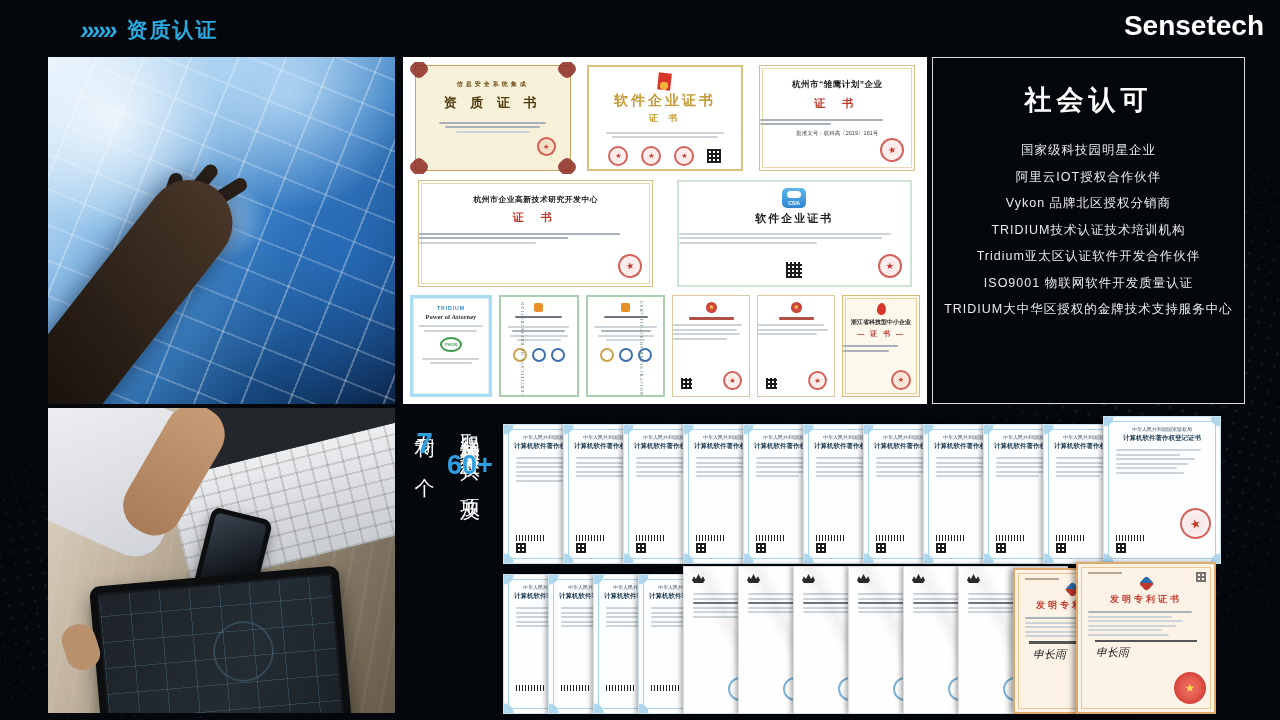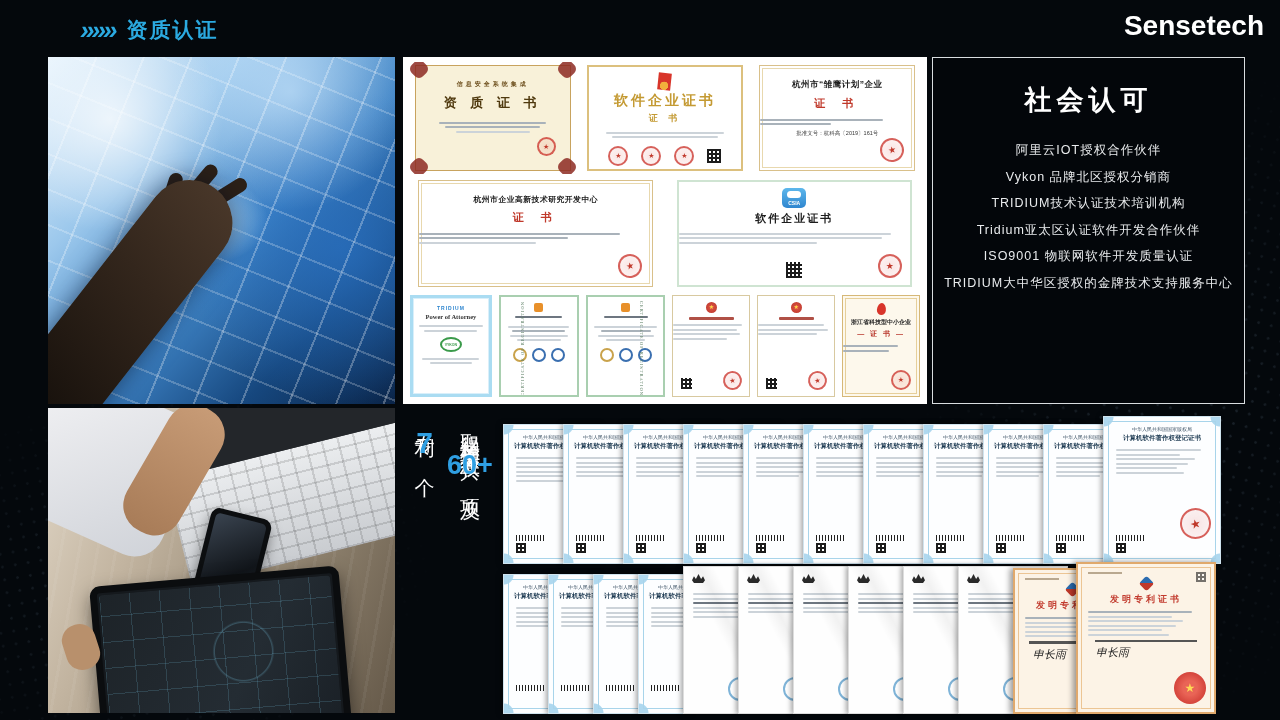--- a/index.html
+++ b/index.html
@@ -421,20 +421,21 @@
         <div class="ln" style="width:60%;margin-left:0;"></div>
       </div>
       <div class="seal sme-seal">★</div>
     </div>
   </div>
 </div>
 
 <div class="social-panel">
   <div class="social-title">社会认可</div>
   <div class="social-list">
+    <div class="social-item">国家级科技园明星企业</div>
     <div class="social-item">阿里云IOT授权合作伙伴</div>
     <div class="social-item">Vykon 品牌北区授权分销商</div>
     <div class="social-item">TRIDIUM技术认证技术培训机构</div>
     <div class="social-item">Tridium亚太区认证软件开发合作伙伴</div>
     <div class="social-item">ISO9001 物联网软件开发质量认证</div>
     <div class="social-item">TRIDIUM大中华区授权的金牌技术支持服务中心</div>
   </div>
 </div>
 
 <div class="patents-panel">

